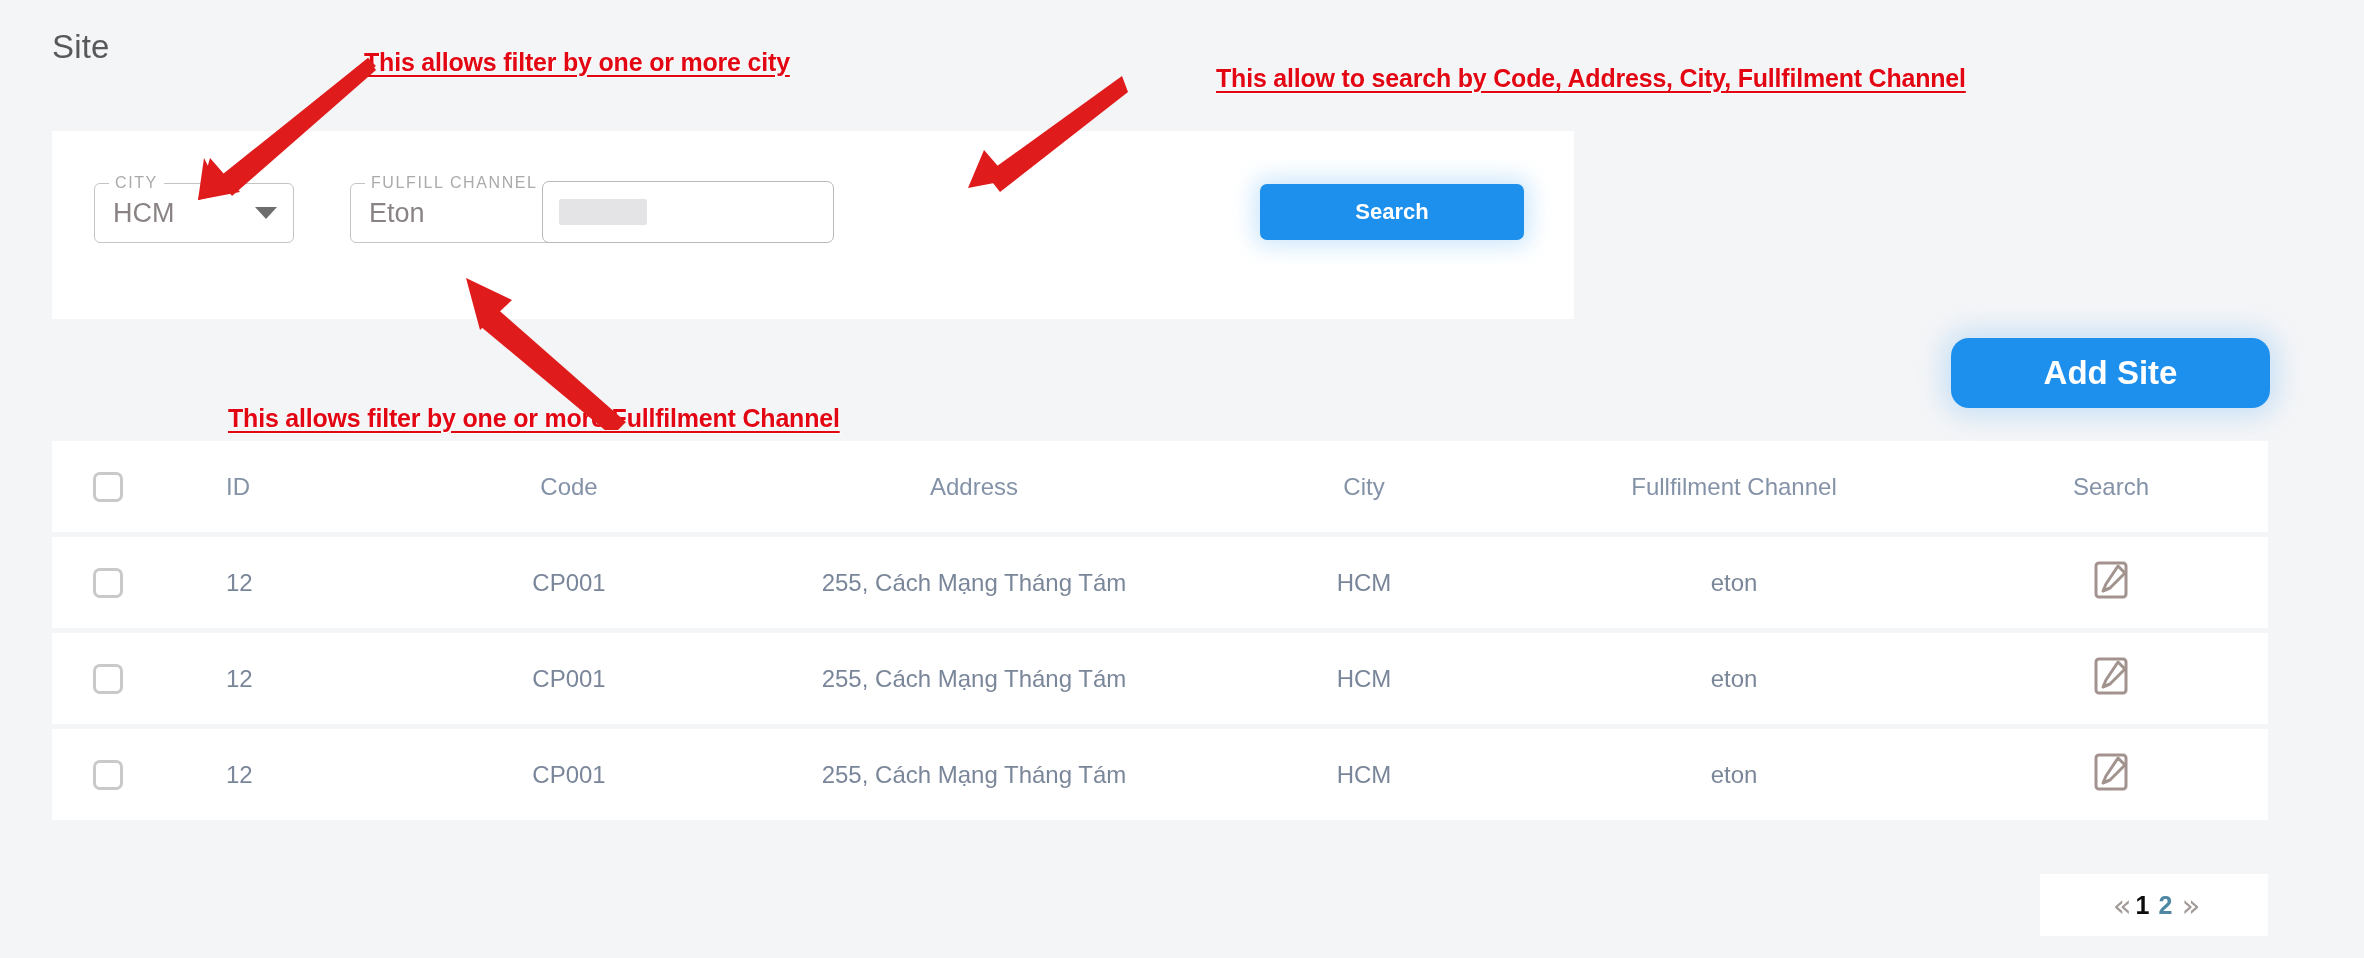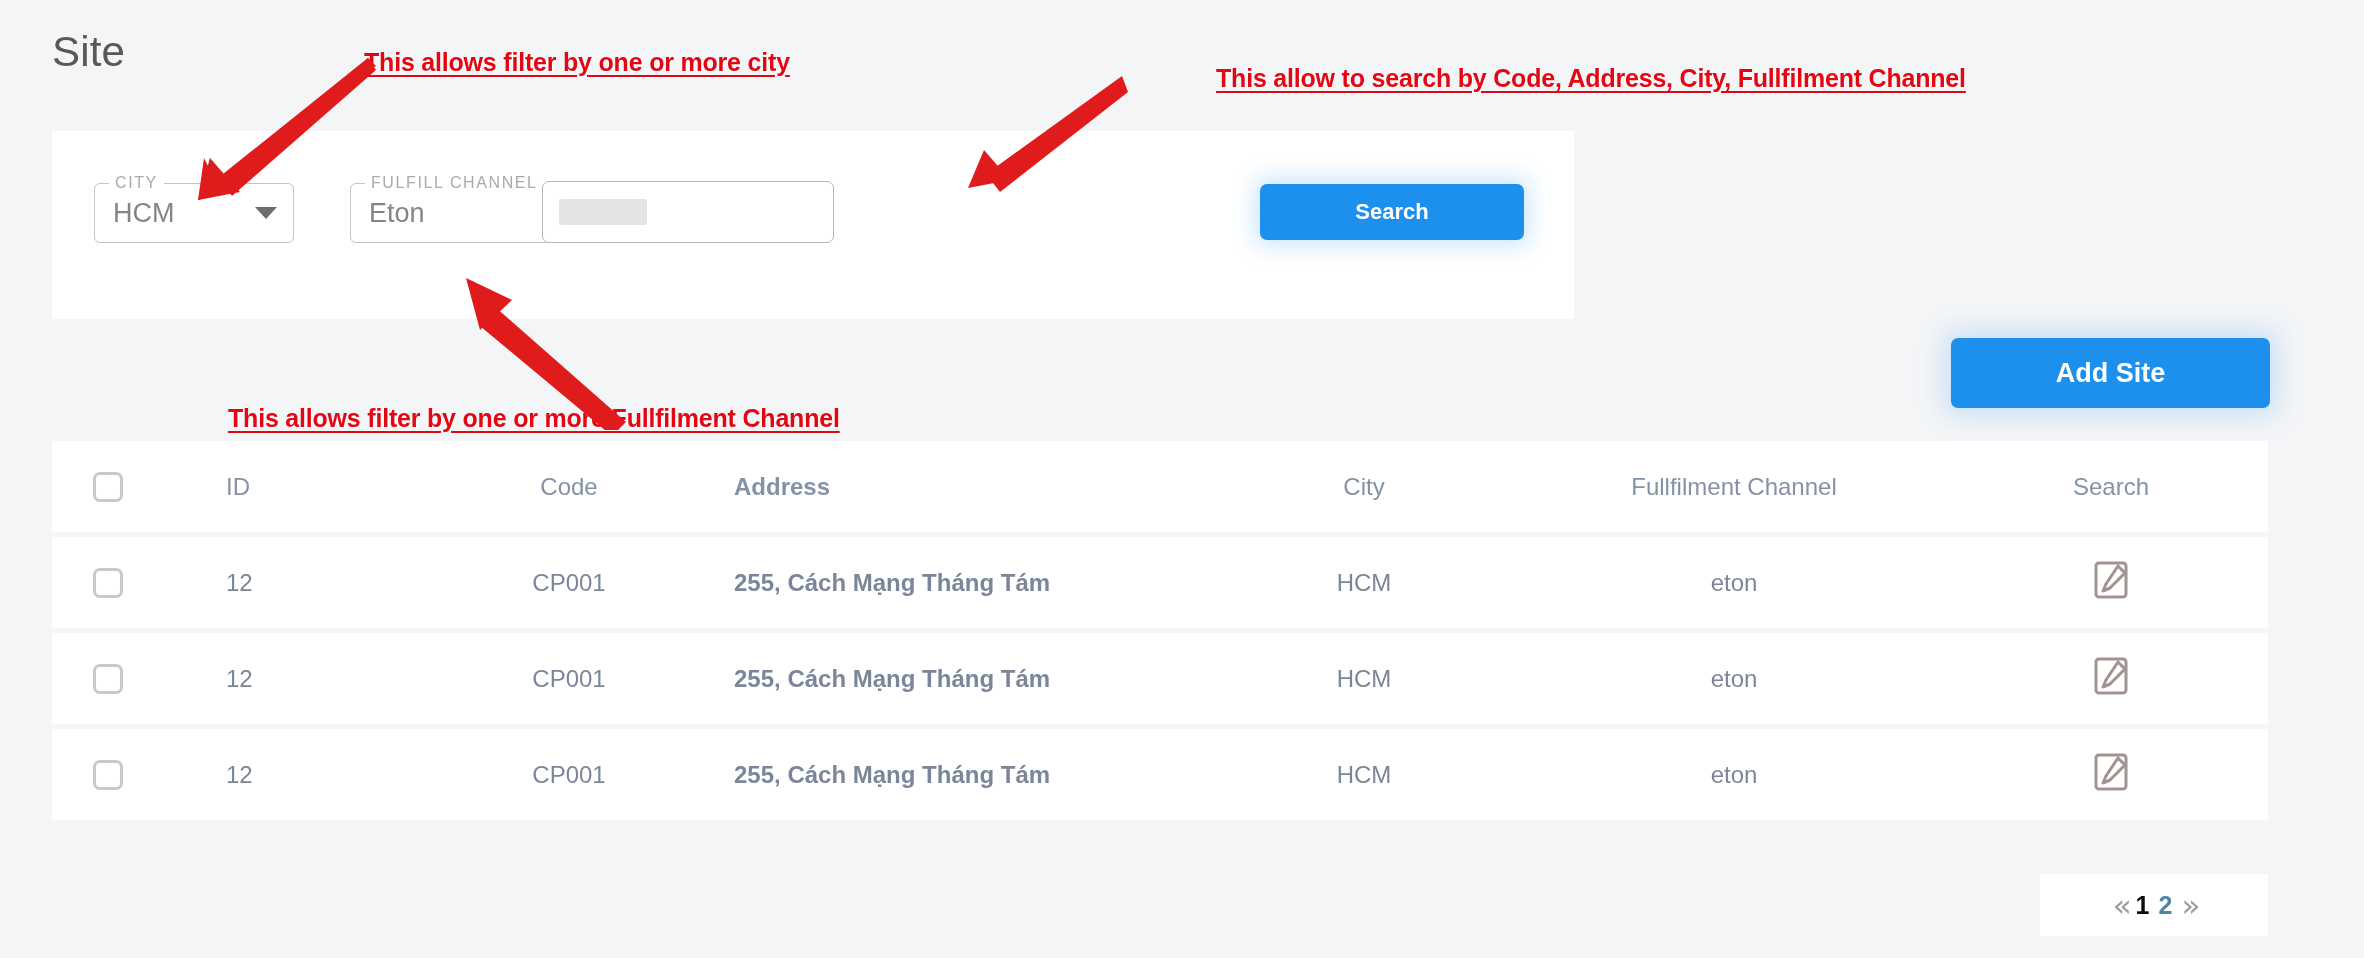--- a/index.html
+++ b/index.html
@@ -14,21 +14,21 @@
     position: relative;
     overflow: hidden;
     -webkit-font-smoothing: antialiased;
   }
 
   
   .page-title {
     position: absolute;
     left: 52px;
     top: 28px;
-    font-size: 42px;
+    font-size: 33px;
     color: #585858;
     letter-spacing: 0.2px;
   }
 
   
   .filter-card {
     position: absolute;
     left: 52px;
     top: 131px;
     width: 1522px;
@@ -124,22 +124,23 @@
     width: 264px;
     height: 56px;
     font-size: 22px;
   }
   #add-site-button {
     position: absolute;
     left: 1951px;
     top: 338px;
     width: 319px;
     height: 70px;
-    font-size: 27px;
+    font-size: 33px;
     box-shadow: 0 0 26px 8px rgba(29,144,238,0.20);
+    border-radius: 18px;
   }
 
   
   .table {
     position: absolute;
     left: 52px;
     top: 441px;
     width: 2216px;
   }
   .trow {
@@ -151,21 +152,21 @@
   }
   .trow.header { height: 91px; }
   .trow.last { margin-bottom: 0; }
 
   .cell { font-size: 24px; color: #7a8699; }
   .trow.header .cell { color: #8492a8; }
 
   .c-check   { width: 112px; display: flex; justify-content: center; }
   .c-id      { width: 240px; padding-left: 62px; box-sizing: border-box; }
   .c-code    { width: 330px; text-align: center; }
-  .c-addr    { width: 480px; text-align: left; font-weight: bold; }
+  .c-addr    { width: 480px; text-align: center; }
   .c-city    { width: 300px; text-align: center; }
   .c-chan    { width: 440px; text-align: center; }
   .c-action  { flex: 1; text-align: center; }
 
   .checkbox {
     width: 30px;
     height: 30px;
     border: 3px solid #c9c9c9;
     border-radius: 7px;
     box-sizing: border-box;

